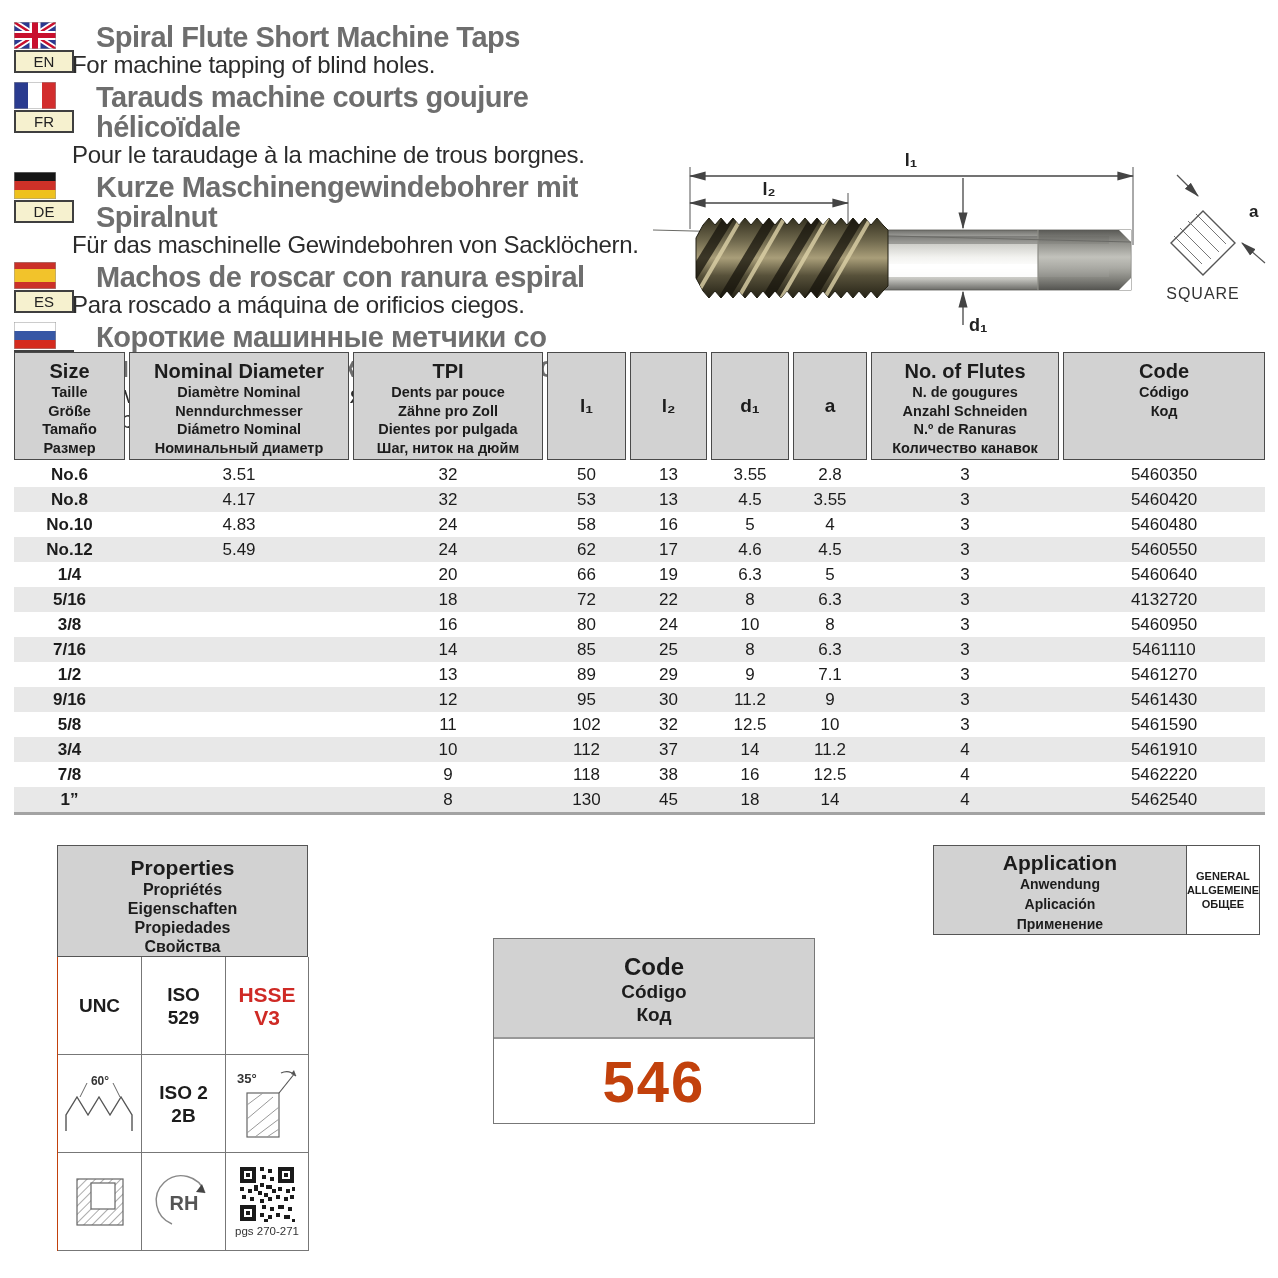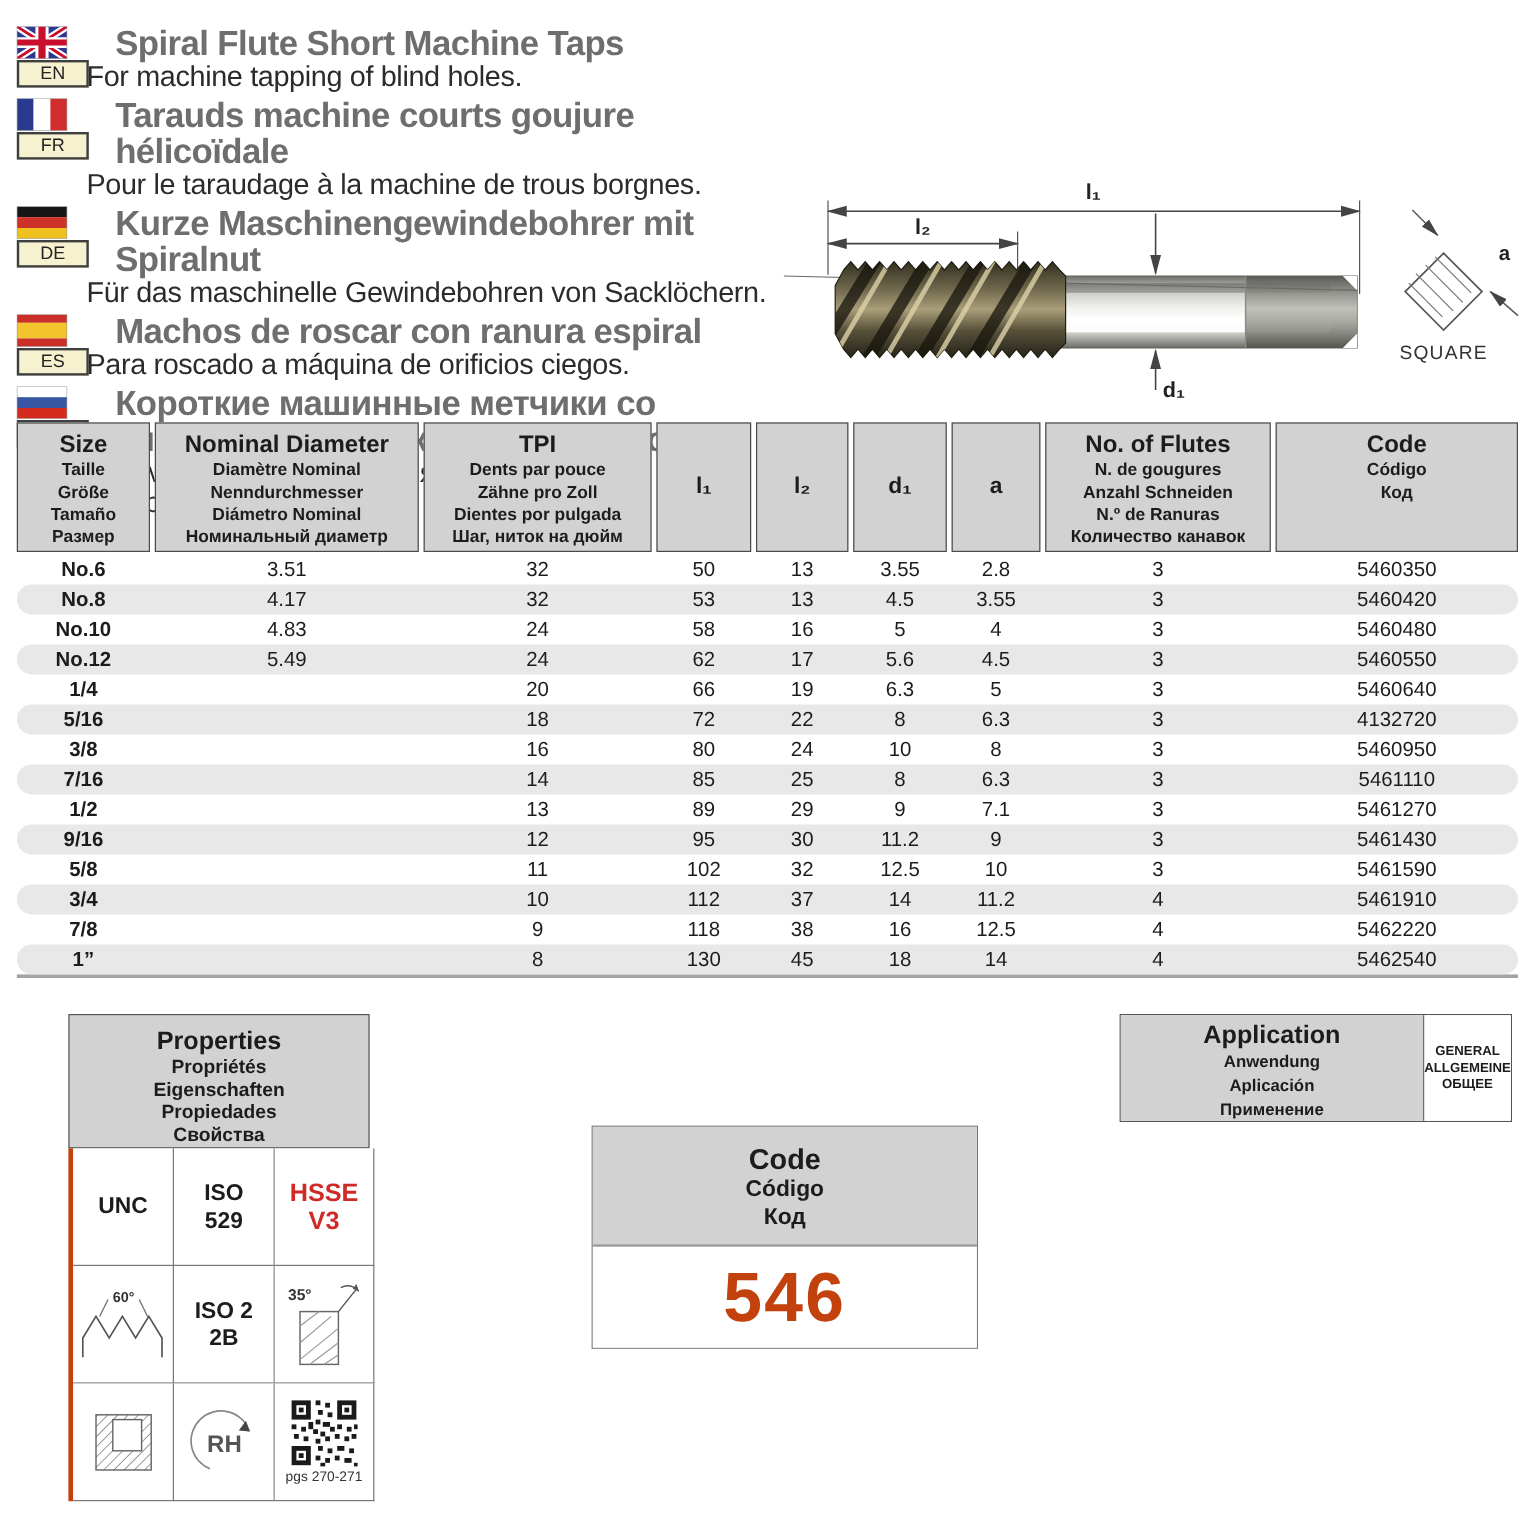--- a/index.html
+++ b/index.html
@@ -12,38 +12,38 @@
   .flag-col svg{display:block;}
   .lang-code{box-sizing:border-box;width:60px;height:23px;margin-top:1px;background:#f6f1cf;
              border:2px solid #3f3f3f;font-size:15px;line-height:19px;text-align:center;color:#222;}
   .lang-title{font-size:29px;font-weight:bold;color:#6e6e6e;line-height:30px;letter-spacing:-0.5px;margin-left:24px;}
   .lang-sub{font-size:24px;color:#2b2b2b;line-height:25px;letter-spacing:-0.3px;}
   .lang-row:nth-child(5) .lang-title{max-width:500px;}
   
   .drawing{position:absolute;left:653px;top:133px;}
   
   .tbl{position:absolute;left:14px;top:352px;width:1251px;border-bottom:3px solid #a3a3a3;}
-  .cols{display:grid;grid-template-columns:111px 220px 190px 79px 77px 78px 74px 188px 202px;column-gap:4px;border-radius:29px;}
+  .cols{display:grid;grid-template-columns:111px 220px 190px 79px 77px 78px 74px 188px 202px;column-gap:4px;}
   .thead{margin-bottom:2px;}
   .th{box-sizing:border-box;height:108px;background:#d2d2d2;border:1px solid #4a4a4a;
       text-align:center;padding-top:7px;}
   .th.sym{display:flex;align-items:center;justify-content:center;padding-top:0;
           font-size:19px;font-weight:bold;}
   .th-main{font-size:20px;font-weight:bold;line-height:23px;}
   .th-sub{font-size:14.5px;font-weight:bold;line-height:18.5px;}
   .trow{height:25px;line-height:25px;font-size:17px;text-align:center;}
   .tbody .trow:nth-child(even){background:#e8e8e8;}
   .trow .c0{font-weight:bold;}
   
   .props{position:absolute;left:57px;top:845px;width:251px;font-size:0;}
   .props-header{box-sizing:border-box;height:112px;background:#d2d2d2;border:1px solid #555;
                 text-align:center;padding-top:10px;}
   .props-main{font-size:21px;font-weight:bold;line-height:24px;}
   .props-sub{font-size:16px;font-weight:bold;line-height:19px;}
-  .props-grid{display:grid;grid-template-columns:84px 84px 83px;border-left:4px solid #c2410c;}
+  .props-grid{display:grid;grid-template-columns:84px 84px 83px;border-left:1px solid #c2410c;}
   .pcell{box-sizing:border-box;height:98px;border-right:1px solid #777;border-bottom:1px solid #777;
          display:flex;flex-direction:column;align-items:center;justify-content:center;
          font-size:19px;font-weight:bold;text-align:center;line-height:23px;background:#fff;}
   .pcell.red{color:#cf2a25;font-size:21px;}
   .qr-caption{font-size:11.5px;font-weight:normal;color:#333;line-height:13px;margin-top:2px;}
   
   .codebox{position:absolute;left:493px;top:938px;width:320px;border:1px solid #777;}
   .codebox-header{box-sizing:border-box;height:100px;background:#d2d2d2;border-bottom:2px solid #999;
                   text-align:center;padding-top:14px;}
   .codebox-main{font-size:24px;font-weight:bold;line-height:27px;}
@@ -302,21 +302,21 @@
           <div>4</div>
           <div>3</div>
           <div>5460480</div>
         </div>
       <div class="cols trow">
           <div class="c0">No.12</div>
           <div>5.49</div>
           <div>24</div>
           <div>62</div>
           <div>17</div>
-          <div>5.6</div>
+          <div>4.6</div>
           <div>4.5</div>
           <div>3</div>
           <div>5460550</div>
         </div>
       <div class="cols trow">
           <div class="c0">1/4</div>
           <div></div>
           <div>20</div>
           <div>66</div>
           <div>19</div>

